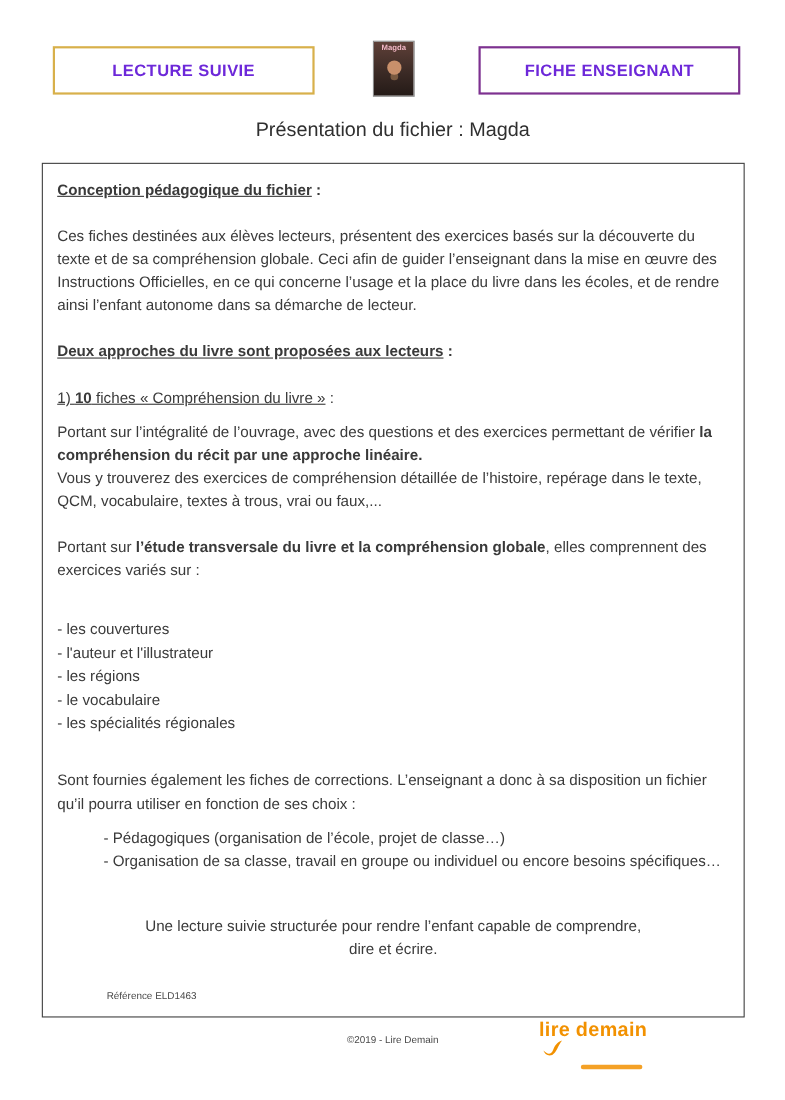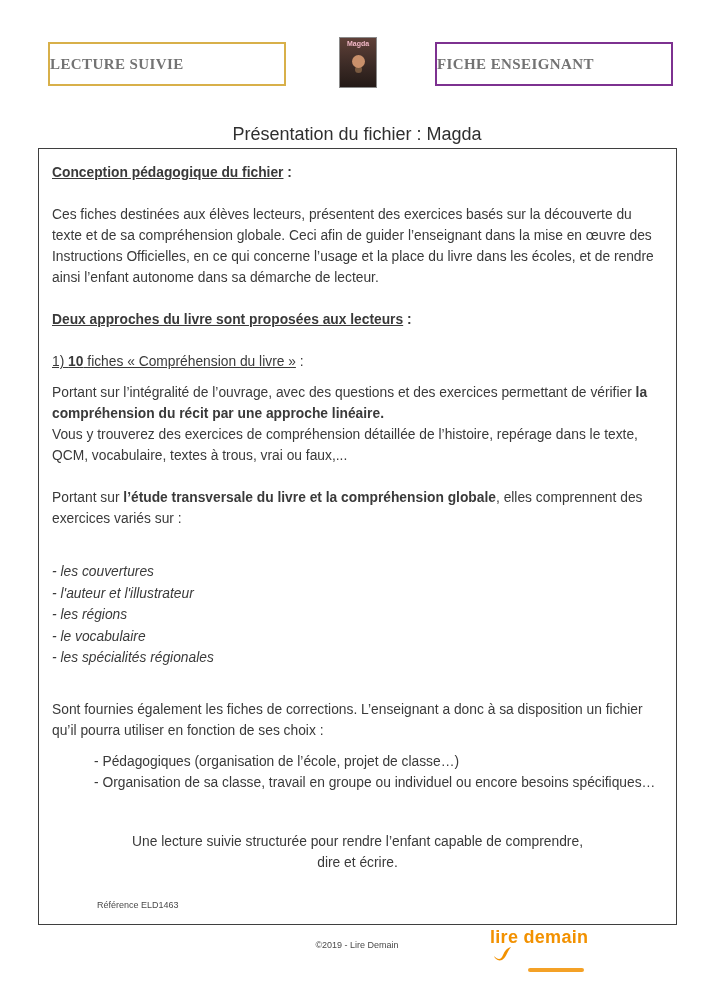--- a/index.html
+++ b/index.html
@@ -5,58 +5,58 @@
   html,body{margin:0;padding:0;}
   body{
     width:714px;height:1000px;position:relative;background:#ffffff;
     font-family:"Liberation Sans",sans-serif;color:#3a3a3a;overflow:hidden;
   }
   .page{position:absolute;inset:0;background:#fff;}
 
   
   .badge{
     position:absolute;top:42px;width:238px;height:44px;box-sizing:border-box;
-    display:flex;align-items:center;justify-content:flex-start;
-    font-weight:bold;font-size:15px;letter-spacing:.4px;color:#737373;background:#fff;font-family:Liberation Serif, serif;
+    display:flex;align-items:center;justify-content:center;
+    font-weight:bold;font-size:15px;letter-spacing:.4px;color:#6d28d9;background:#fff;
   }
   .badge-gold{left:48px;border:2px solid #d8b04a;}
   .badge-purple{left:435px;border:2px solid #7d3190;}
 
   
   .cover{
     position:absolute;left:339px;top:37px;width:38px;height:51px;box-sizing:border-box;
     background:linear-gradient(180deg,#5f4038 0%,#3c2b26 55%,#241a17 100%);
     border:1px solid #8a8a8a;display:flex;flex-direction:column;align-items:center;
   }
   .cover-title{font-size:7px;font-weight:bold;color:#f2b7c6;margin-top:2px;line-height:8px;}
   .cover-figure{width:13px;height:13px;border-radius:50%;background:#c9906b;margin-top:7px;
     box-shadow:0 8px 0 -3px #7a5a40;}
 
   
   .doc-title{
-    position:absolute;top:124px;left:0;width:100%;margin:0;text-align:center;
+    position:absolute;top:108px;left:0;width:100%;margin:0;text-align:center;
     font-size:18px;font-weight:normal;color:#2f2f2f;
   }
 
   
   .main-box{
     position:absolute;left:38px;top:148px;width:639px;height:777px;box-sizing:border-box;
     border:1px solid #3f3f3f;padding:13px 13px 0 13px;
     font-size:13.8px;line-height:21px;color:#3a3a3a;
   }
   .h-ul{font-weight:bold;}
   .h-ul .ul{text-decoration:underline;}
   .ul{text-decoration:underline;text-align:center;}
   .bold{font-weight:bold;}
   .sec-heading{margin:0 0 21px 0;}
   .para{margin:0 0 21px 0;}
   .para-tight{margin:0 0 10px 0;}
   .block-tight{margin:0 0 21px 0;}
   .bullets{margin:0 0 30px 0;}
-  .bullet-line{line-height:21.5px;font-style:italic;}
+  .bullet-line{line-height:21.5px;}
   .choices{margin:0 0 10px 0;padding-left:42px;}
   .closing{
     margin:38px auto 0 auto;max-width:470px;text-align:center;
   }
 
   
   .footer-ref{position:absolute;left:97px;top:900px;font-size:9px;color:#4a4a4a;}
   .footer-copy{position:absolute;left:0;top:940px;width:100%;text-align:center;font-size:9px;color:#4a4a4a;}
   .logo{position:absolute;left:490px;top:927px;width:110px;}
   .logo-text{

